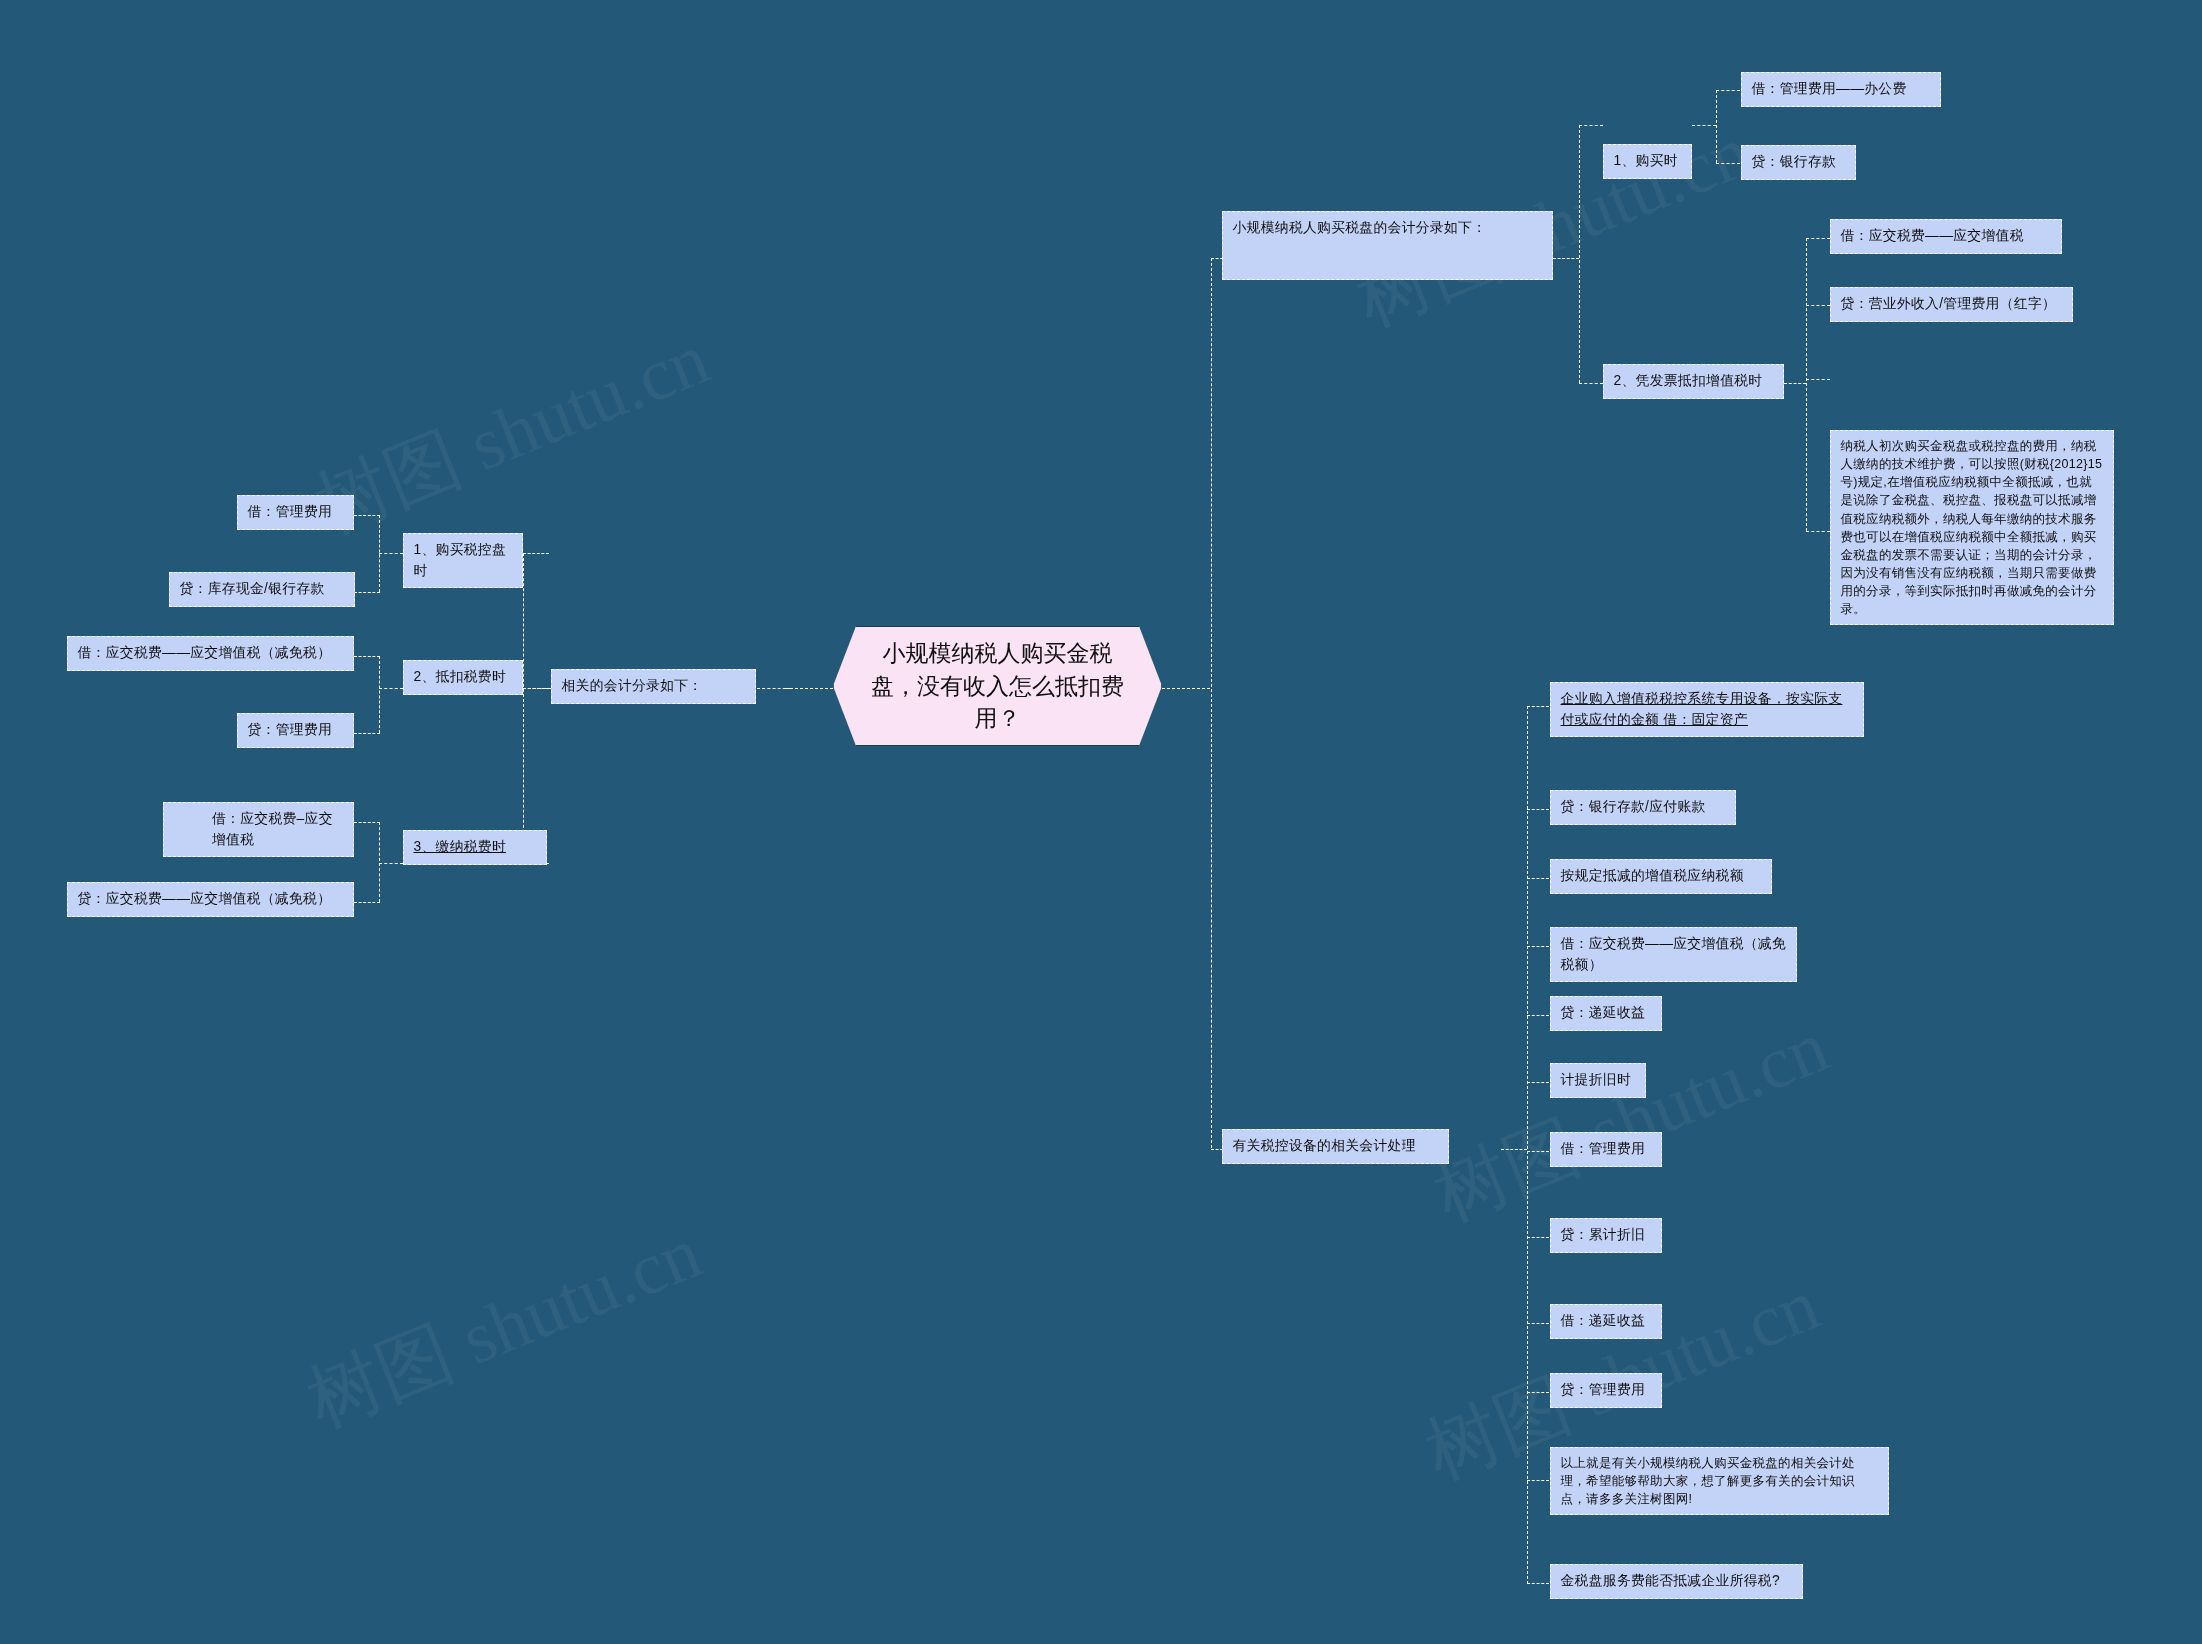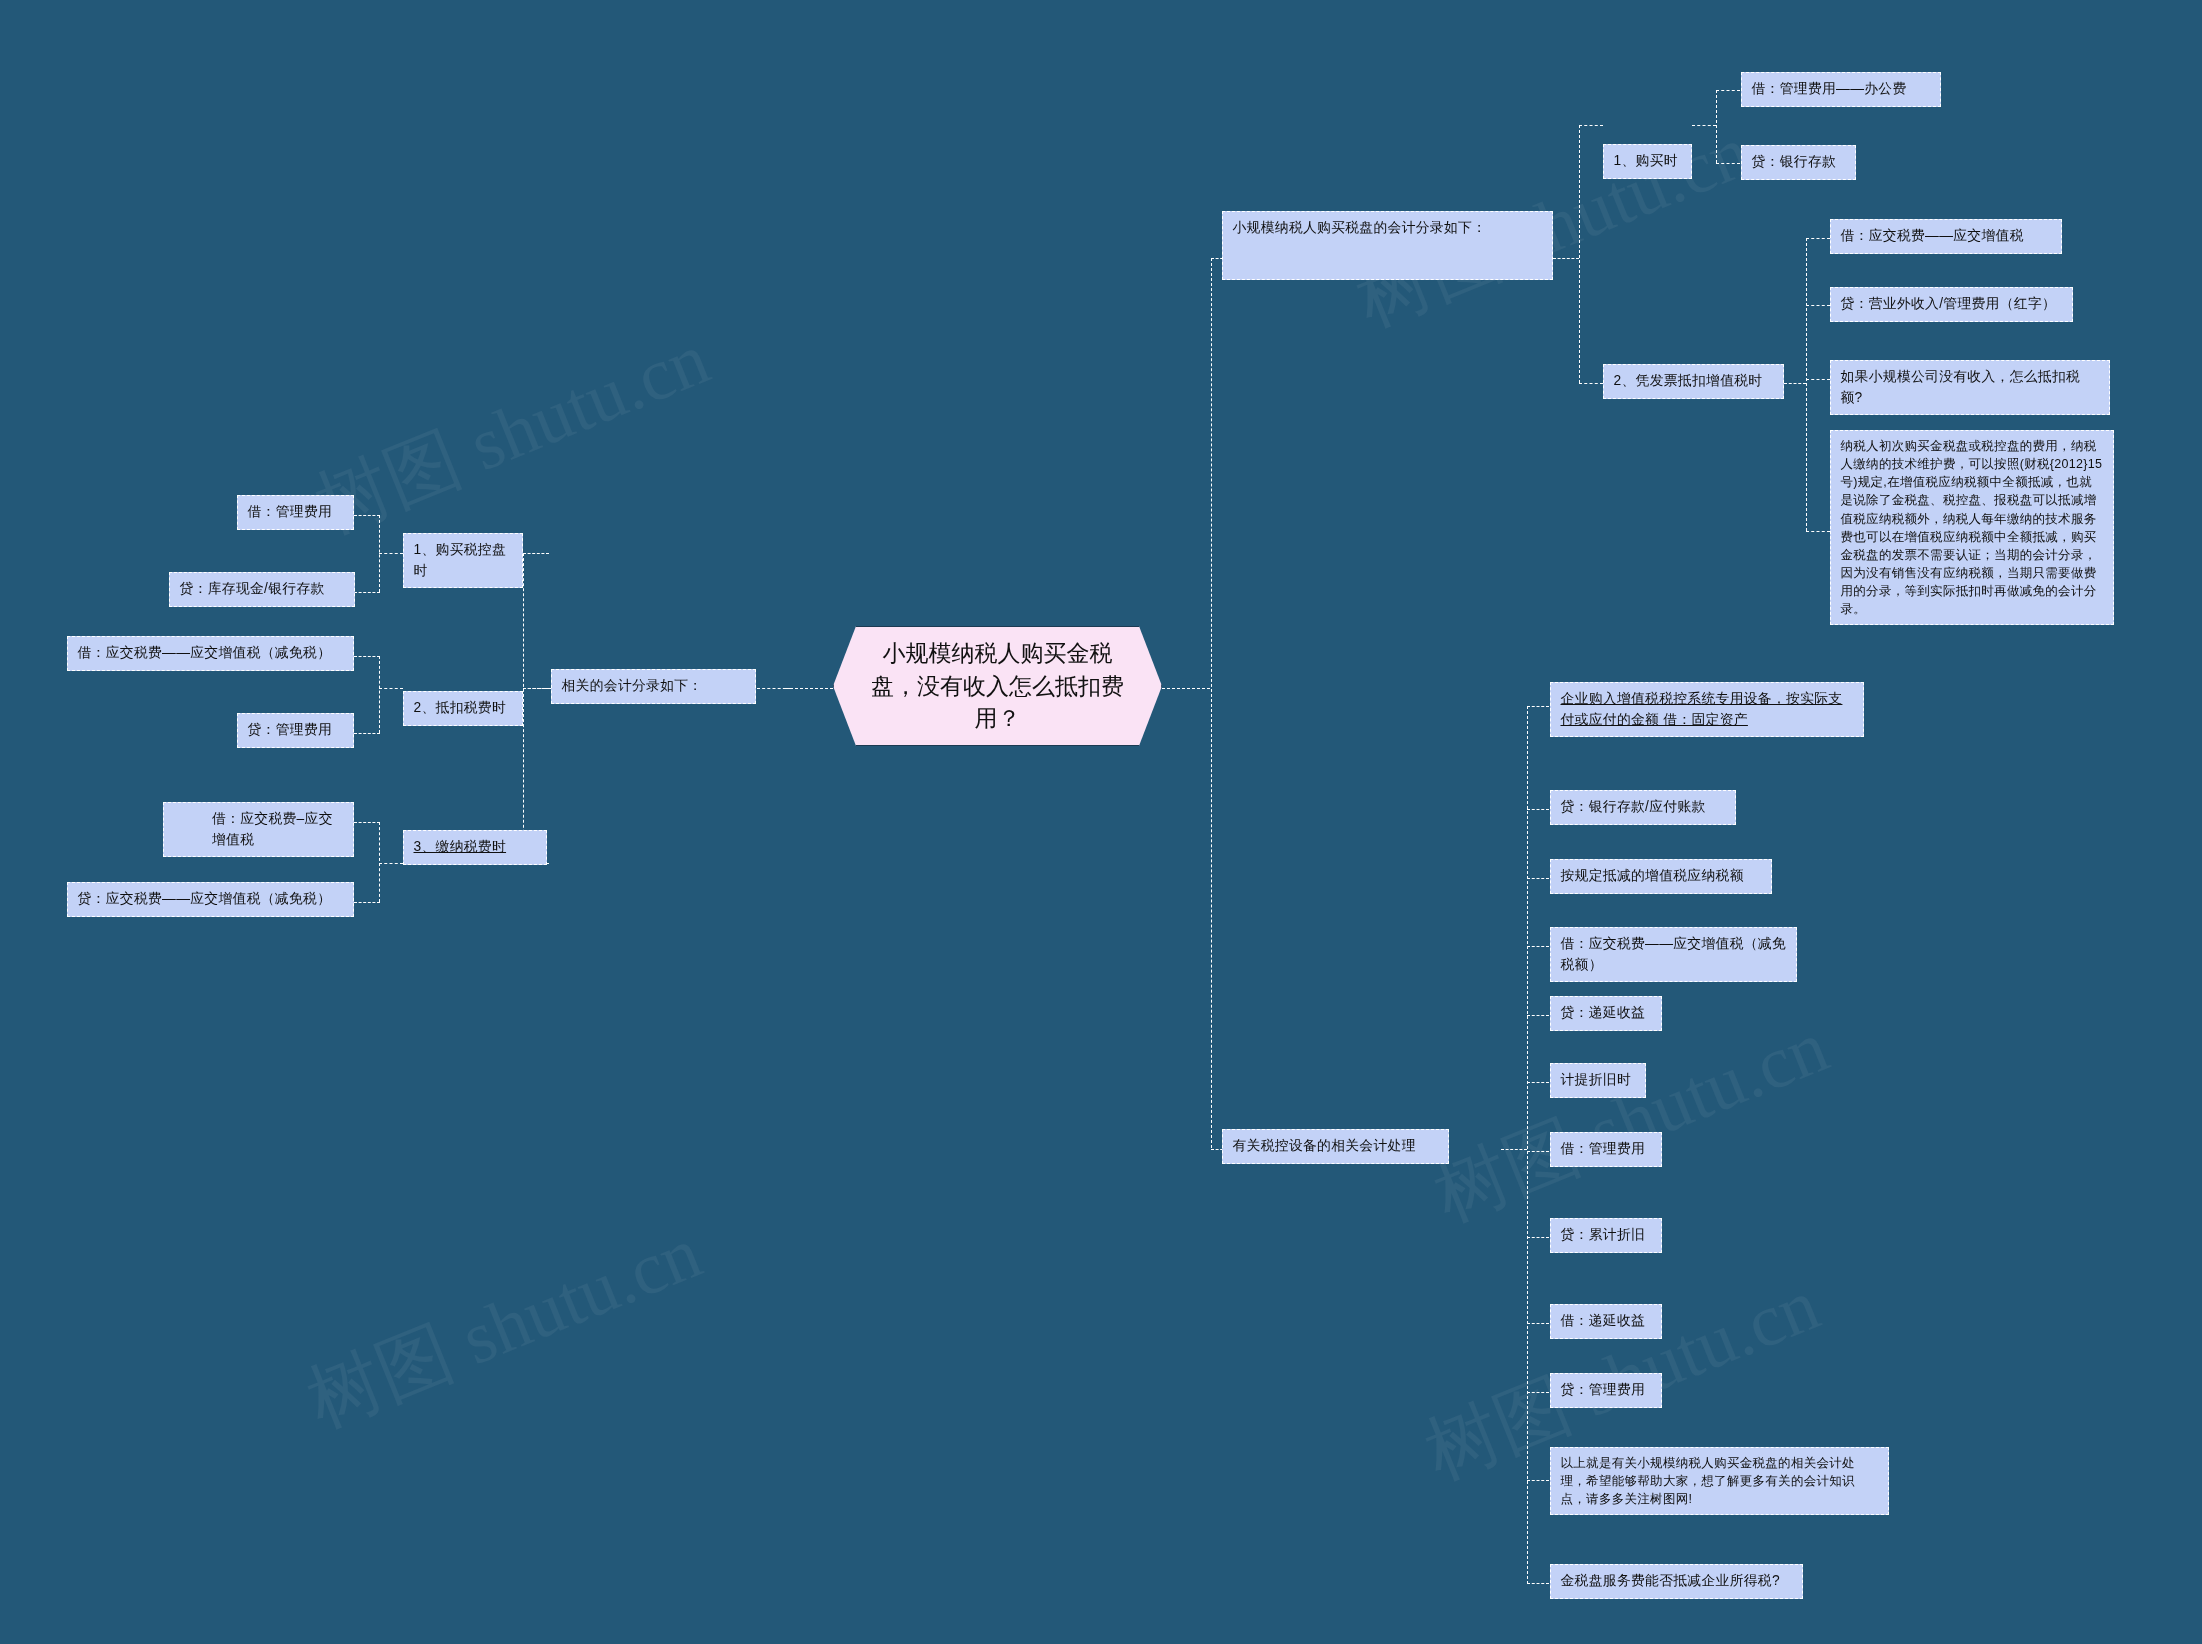--- a/index.html
+++ b/index.html
@@ -148,21 +148,21 @@
   <div class="ln h" style="left:1527px; top:1323px; width:22.4px;"></div>
   <div class="ln h" style="left:1527px; top:1392px; width:22.4px;"></div>
   <div class="ln h" style="left:1527px; top:1480px; width:22.4px;"></div>
   <div class="ln h" style="left:1527px; top:1583px; width:22.4px;"></div>
 
   <div class="root" style="left:833px; top:626px; width:329px; height:120px;">小规模纳税人购买金税盘，没有收入怎么抵扣费用？</div>
 
   <div class="node" style="left:551px; top:669px; width:205px;">相关的会计分录如下：</div>
 
   <div class="node" style="left:403px; top:533px; width:120px;">1、购买税控盘时</div>
-  <div class="node" style="left:403px; top:691px; width:120px;">2、抵扣税费时</div>
+  <div class="node" style="left:403px; top:660px; width:120px;">2、抵扣税费时</div>
   <div class="node" style="left:403px; top:830px; width:144px;text-decoration:underline;">3、缴纳税费时</div>
 
   <div class="node" style="left:237px; top:495px; width:117px;">借：管理费用</div>
   <div class="node" style="left:169px; top:572px; width:186px;">贷：库存现金/银行存款</div>
 
   <div class="node" style="left:67px; top:636px; width:287px;">借：应交税费——应交增值税（减免税）</div>
   <div class="node" style="left:237px; top:713px; width:117px;">贷：管理费用</div>
 
   <div class="node" style="left:163px; top:802px; width:191px;padding-left:48px;">借：应交税费–应交增值税</div>
   <div class="node" style="left:67px; top:882px; width:287px;">贷：应交税费——应交增值税（减免税）</div>
@@ -171,21 +171,20 @@
 
   <div class="node" style="left:1603px; top:106px; width:89px;margin-top:38px;">1、购买时</div>
   <div class="node" style="left:1603px; top:364px; width:181px;">2、凭发票抵扣增值税时</div>
 
   <div class="node" style="left:1741px; top:72px; width:200px;">借：管理费用——办公费</div>
   <div class="node" style="left:1741px; top:145px; width:115px;">贷：银行存款</div>
 
   <div class="node" style="left:1830px; top:219px; width:232px;">借：应交税费——应交增值税</div>
   <div class="node" style="left:1830px; top:287px; width:243px;">贷：营业外收入/管理费用（红字）</div>
 
-  <div class="node" style="left:1830px; top:360px; width:280px;">如果小规模公司没有收入，怎么抵扣税额?</div>
   <div class="node tiny" style="left:1830px; top:430px; width:284px;">纳税人初次购买金税盘或税控盘的费用，纳税人缴纳的技术维护费，可以按照(财税{2012}15号)规定,在增值税应纳税额中全额抵减，也就是说除了金税盘、税控盘、报税盘可以抵减增值税应纳税额外，纳税人每年缴纳的技术服务费也可以在增值税应纳税额中全额抵减，购买金税盘的发票不需要认证；当期的会计分录，因为没有销售没有应纳税额，当期只需要做费用的分录，等到实际抵扣时再做减免的会计分录。</div>
 
   <div class="node" style="left:1222px; top:1129px; width:227px;">有关税控设备的相关会计处理</div>
 
   <div class="node" style="left:1550px; top:682px; width:314px;text-decoration:underline;">企业购入增值税税控系统专用设备，按实际支付或应付的金额        借：固定资产</div>
   <div class="node" style="left:1550px; top:790px; width:186px;">贷：银行存款/应付账款</div>
   <div class="node" style="left:1550px; top:859px; width:222px;">按规定抵减的增值税应纳税额</div>
   <div class="node" style="left:1550px; top:927px; width:247px;">借：应交税费——应交增值税（减免税额）</div>
   <div class="node" style="left:1550px; top:996px; width:112px;">贷：递延收益</div>
   <div class="node" style="left:1550px; top:1063px; width:96px;">计提折旧时</div>

